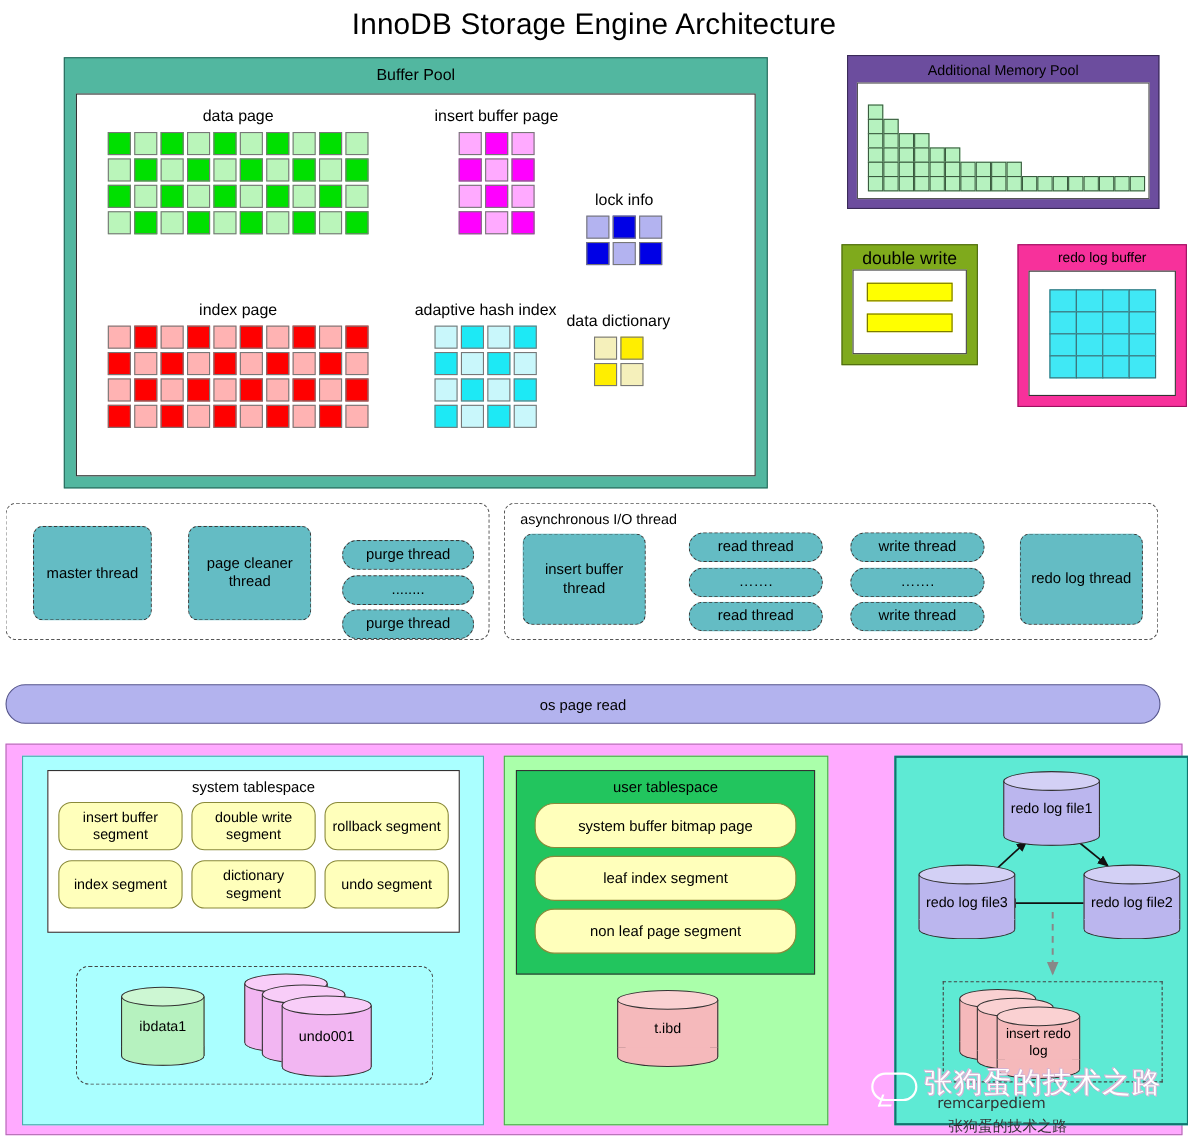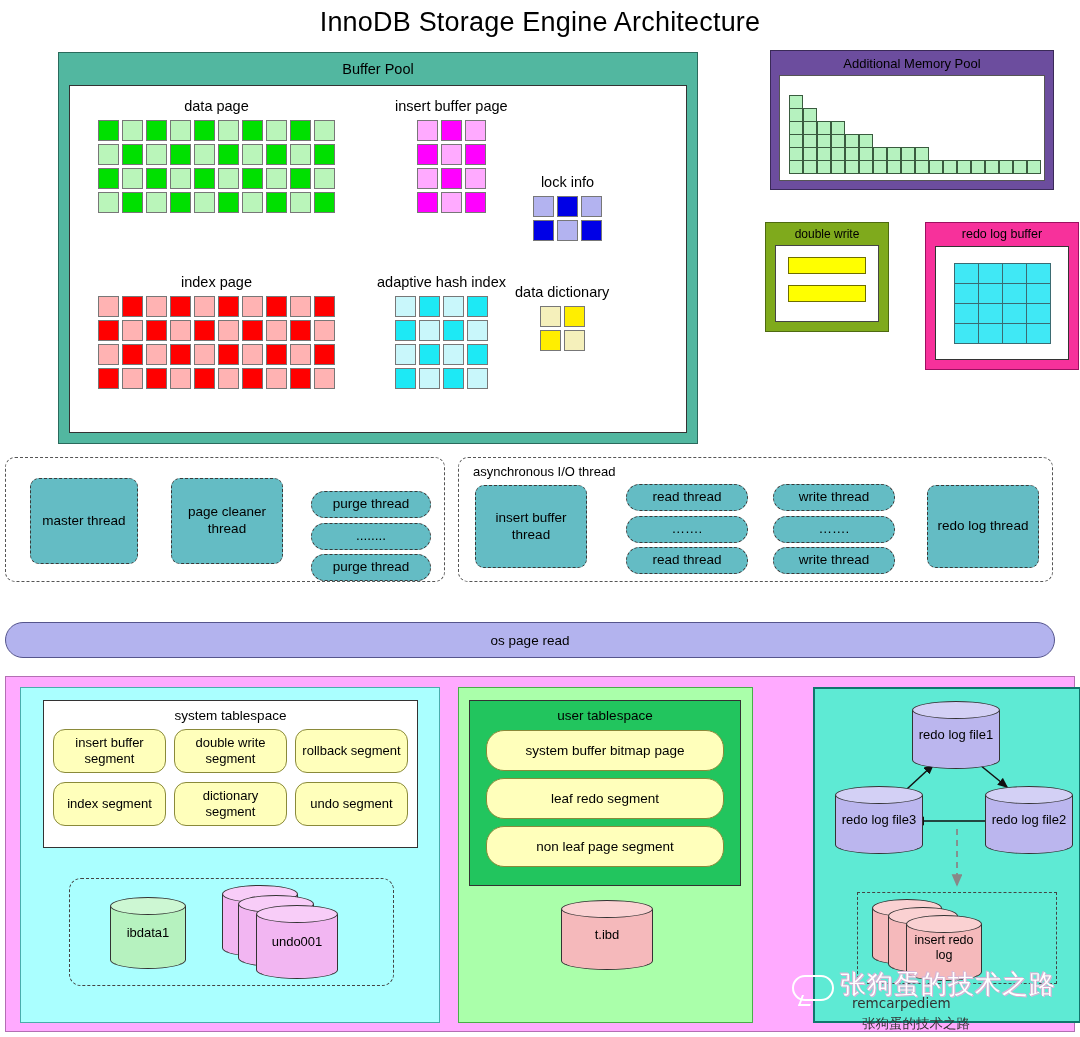--- a/index.html
+++ b/index.html
@@ -57,21 +57,21 @@
     display:flex; align-items:flex-end;
   }
   .hist-col { display:flex; flex-direction:column-reverse; }
   .hist-cell { width:14px; height:14px; background:#b6f2bf; border:1px solid #3a5b3f; margin-top:-1px;}
 
   
   #double-write {
     left:765px; top:222px; width:124px; height:110px;
     background:#7faa1c; border:1px solid #4e6a10;
   }
-  #dw-title { text-align:center; font-size:12px; padding-top:4px; height:20px; }
+  #dw-title { text-align:center; font-size:16px; padding-top:4px; height:20px; }
   #dw-inner { position:absolute; left:9px; top:22px; right:9px; bottom:9px; background:#fff; border:1px solid #444; }
   .dw-bar { height:17px; background:#ffff00; border:1px solid #6e6e00; margin:11px 12px; }
 
   
   #redo-log-buffer {
     left:925px; top:222px; width:154px; height:148px;
     background:#f7319b; border:1px solid #9c1060;
   }
   #rlb-title { text-align:center; font-size:12.5px; padding-top:4px; height:21px; }
   #rlb-inner { position:absolute; left:9px; top:23px; right:9px; bottom:9px; background:#fff; border:1px solid #333; }
@@ -524,21 +524,21 @@
         <div class="txt">undo001</div>
       </div>
     </div>
   </div>
 
   <div class="abs" id="user-tablespace-outer">
     <div class="abs" id="user-tablespace">
       <div id="ut-title">user tablespace</div>
       <div id="ut-segs">
           <div class="ut-seg">system buffer bitmap page</div>
-          <div class="ut-seg">leaf redo segment</div>
+          <div class="ut-seg">leaf index segment</div>
           <div class="ut-seg">non leaf page segment</div>
         </div>
     </div>
     <div class="cyl" style="left:102px; top:212px; width:92px; height:70px;">
       <div class="body" style="background:#f5b9bb;"></div>
       <div class="bot" style="background:#f5b9bb;"></div>
       <div class="top" style="background:#fad1d2;"></div>
       <div class="txt">t.ibd</div>
     </div>
   </div>

